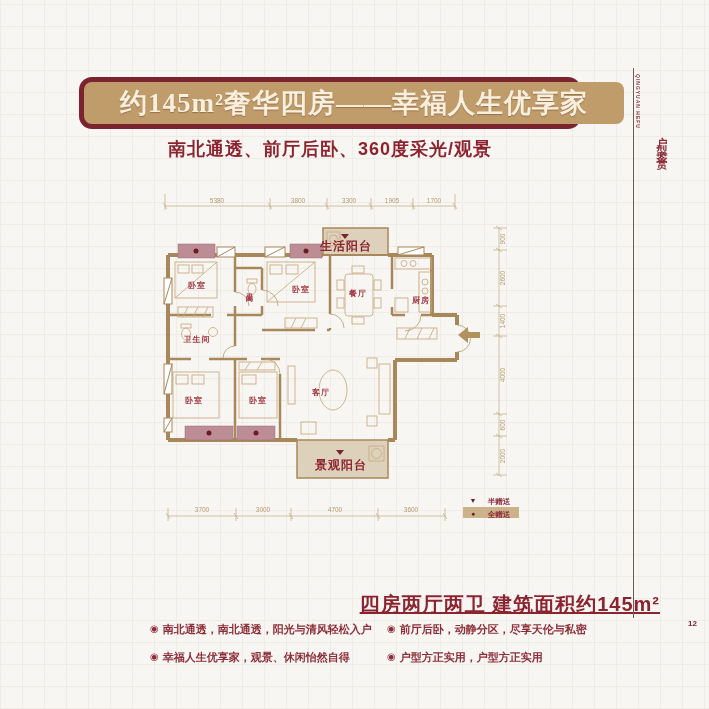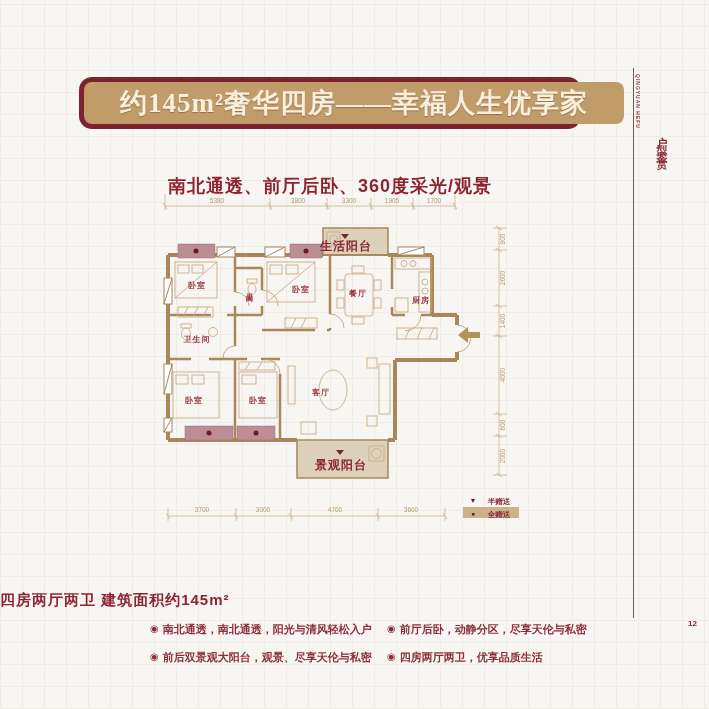--- a/index.html
+++ b/index.html
@@ -27,39 +27,39 @@
     background:#bf9c6a;border-radius:8px;
     display:flex;align-items:center;justify-content:center;
   }
   .banner-title{
     color:#f8efdd;font-size:27px;font-weight:bold;letter-spacing:1px;
     font-family:"Liberation Serif","DejaVu Serif",serif;
     white-space:nowrap;text-shadow:0 1px 1px rgba(90,30,30,.35);
   }
   .subtitle{
     position:absolute;left:0;top:137px;width:660px;text-align:center;
-    color:#8c2430;font-size:18px;font-weight:bold;letter-spacing:1px;margin-top:37px;
+    color:#8c2430;font-size:18px;font-weight:bold;letter-spacing:1px;
   }
   
   .plan-svg{position:absolute;left:155px;top:194px;}
   .room-label{
     position:absolute;transform:translate(-50%,-50%);
     color:#a23a45;font-size:8px;font-weight:bold;white-space:nowrap;
     letter-spacing:1px;
   }
   .room-label.vert{writing-mode:vertical-rl;letter-spacing:1px;font-size:7px;}
   .room-label.balcony{color:#8c2430;font-size:12px;}
   
   .unit-name{
     position:absolute;left:0;top:559px;width:660px;text-align:center;
     color:#8c2430;font-size:21px;font-weight:bold;letter-spacing:2px;
   }
   .unit-spec{
-    position:absolute;left:0;top:591px;width:660px;text-align:left;
-    color:#8c2430;font-size:15px;font-weight:bold;letter-spacing:1px;
+    position:absolute;left:0;top:591px;width:660px;text-align:right;
+    color:#8c2430;font-size:20px;font-weight:bold;letter-spacing:1px;text-decoration:underline;
   }
   
   .features{
     position:absolute;left:150px;top:622px;width:430px;
     display:grid;grid-template-columns:225px auto;column-gap:12px;row-gap:13px;
   }
   .feature{
     display:flex;align-items:flex-start;
     color:#8c2d38;font-size:11px;font-weight:bold;white-space:nowrap;
   }
@@ -320,25 +320,25 @@
     <div class="feature">
       <span class="bullet">◉</span>
       <span>南北通透，南北通透，阳光与清风轻松入户</span>
     </div>
     <div class="feature">
       <span class="bullet">◉</span>
       <span>前厅后卧，动静分区，尽享天伦与私密</span>
     </div>
     <div class="feature">
       <span class="bullet">◉</span>
-      <span>前后双景观大阳台，观景、尽享天伦与私密</span>
+      <span>幸福人生优享家，观景、休闲怡然自得</span>
     </div>
     <div class="feature">
       <span class="bullet">◉</span>
-      <span>四房两厅两卫，优享品质生活</span>
+      <span>户型方正实用，户型方正实用</span>
     </div>
   </div>
 
   <div class="side-rule"></div>
   <div class="side-english">QINGYUAN HEFU</div>
   <div class="side-title">户型鉴赏</div>
   <div class="page-num">12</div>
 
 </div>
 

